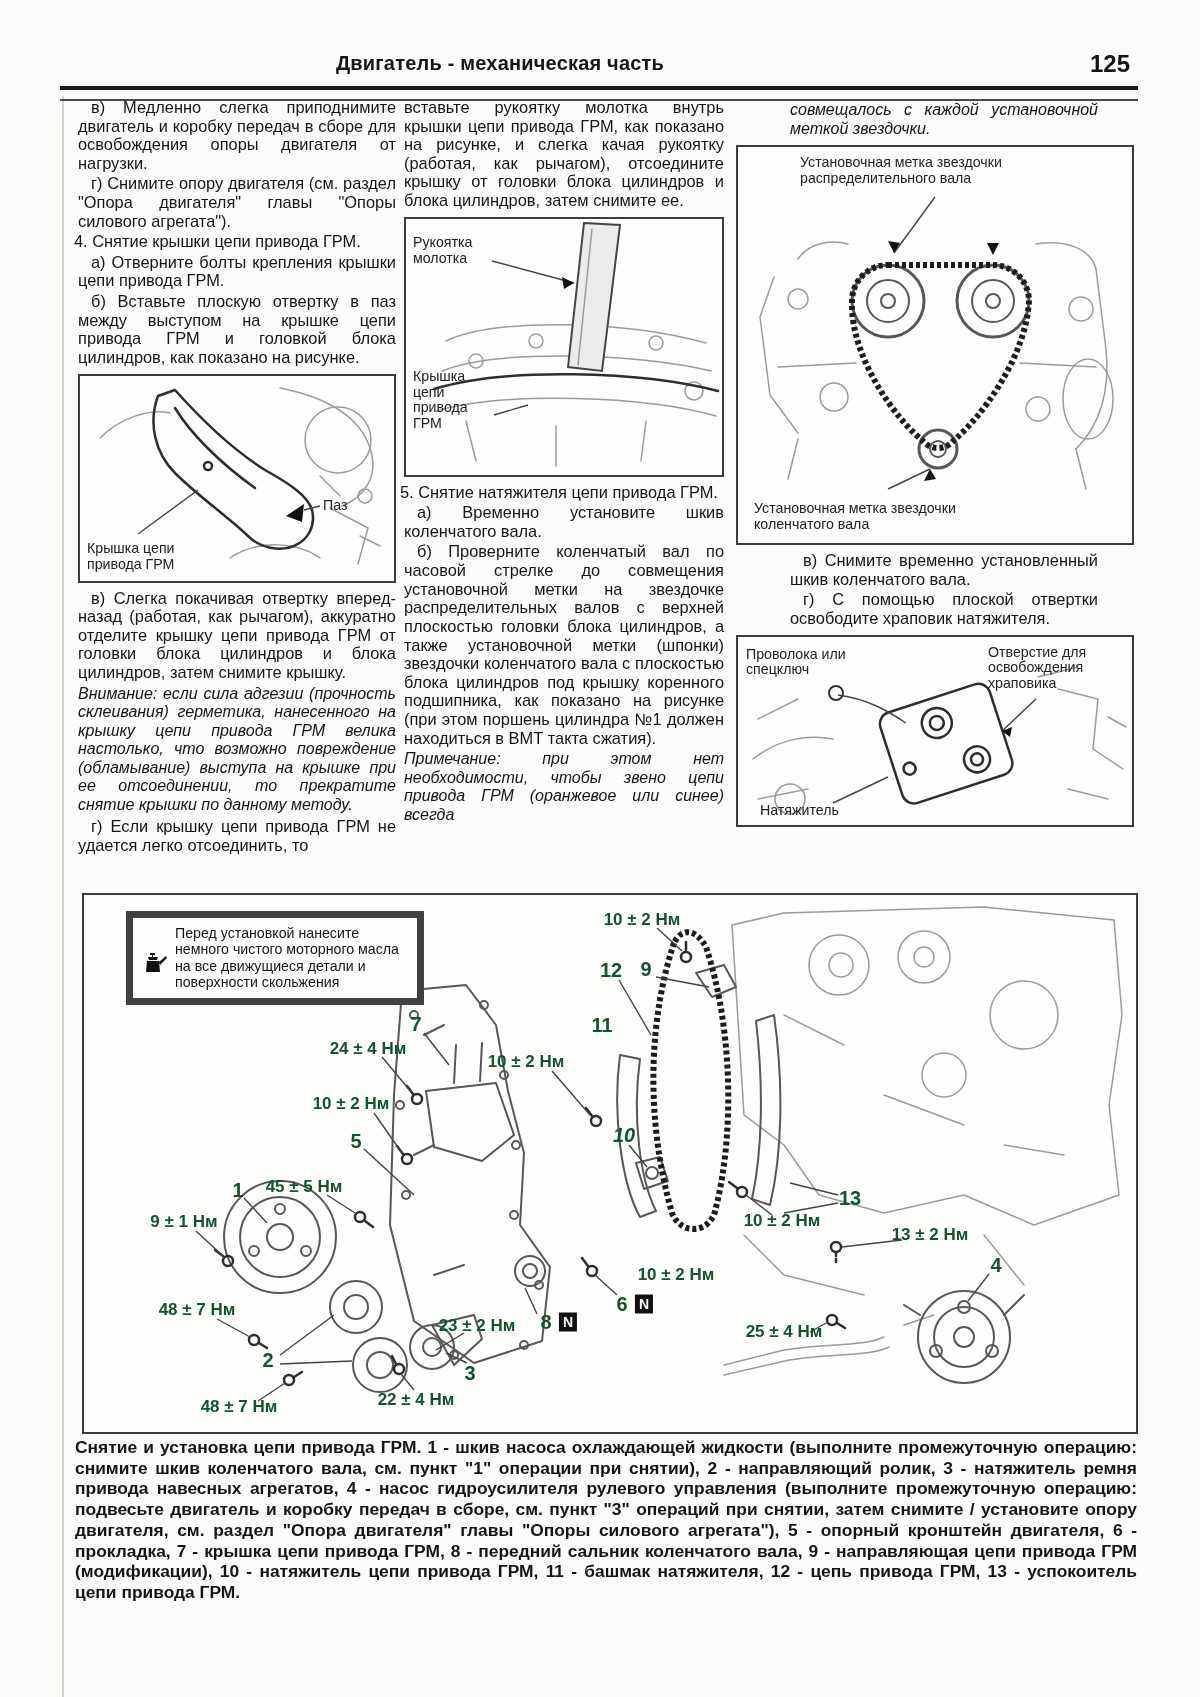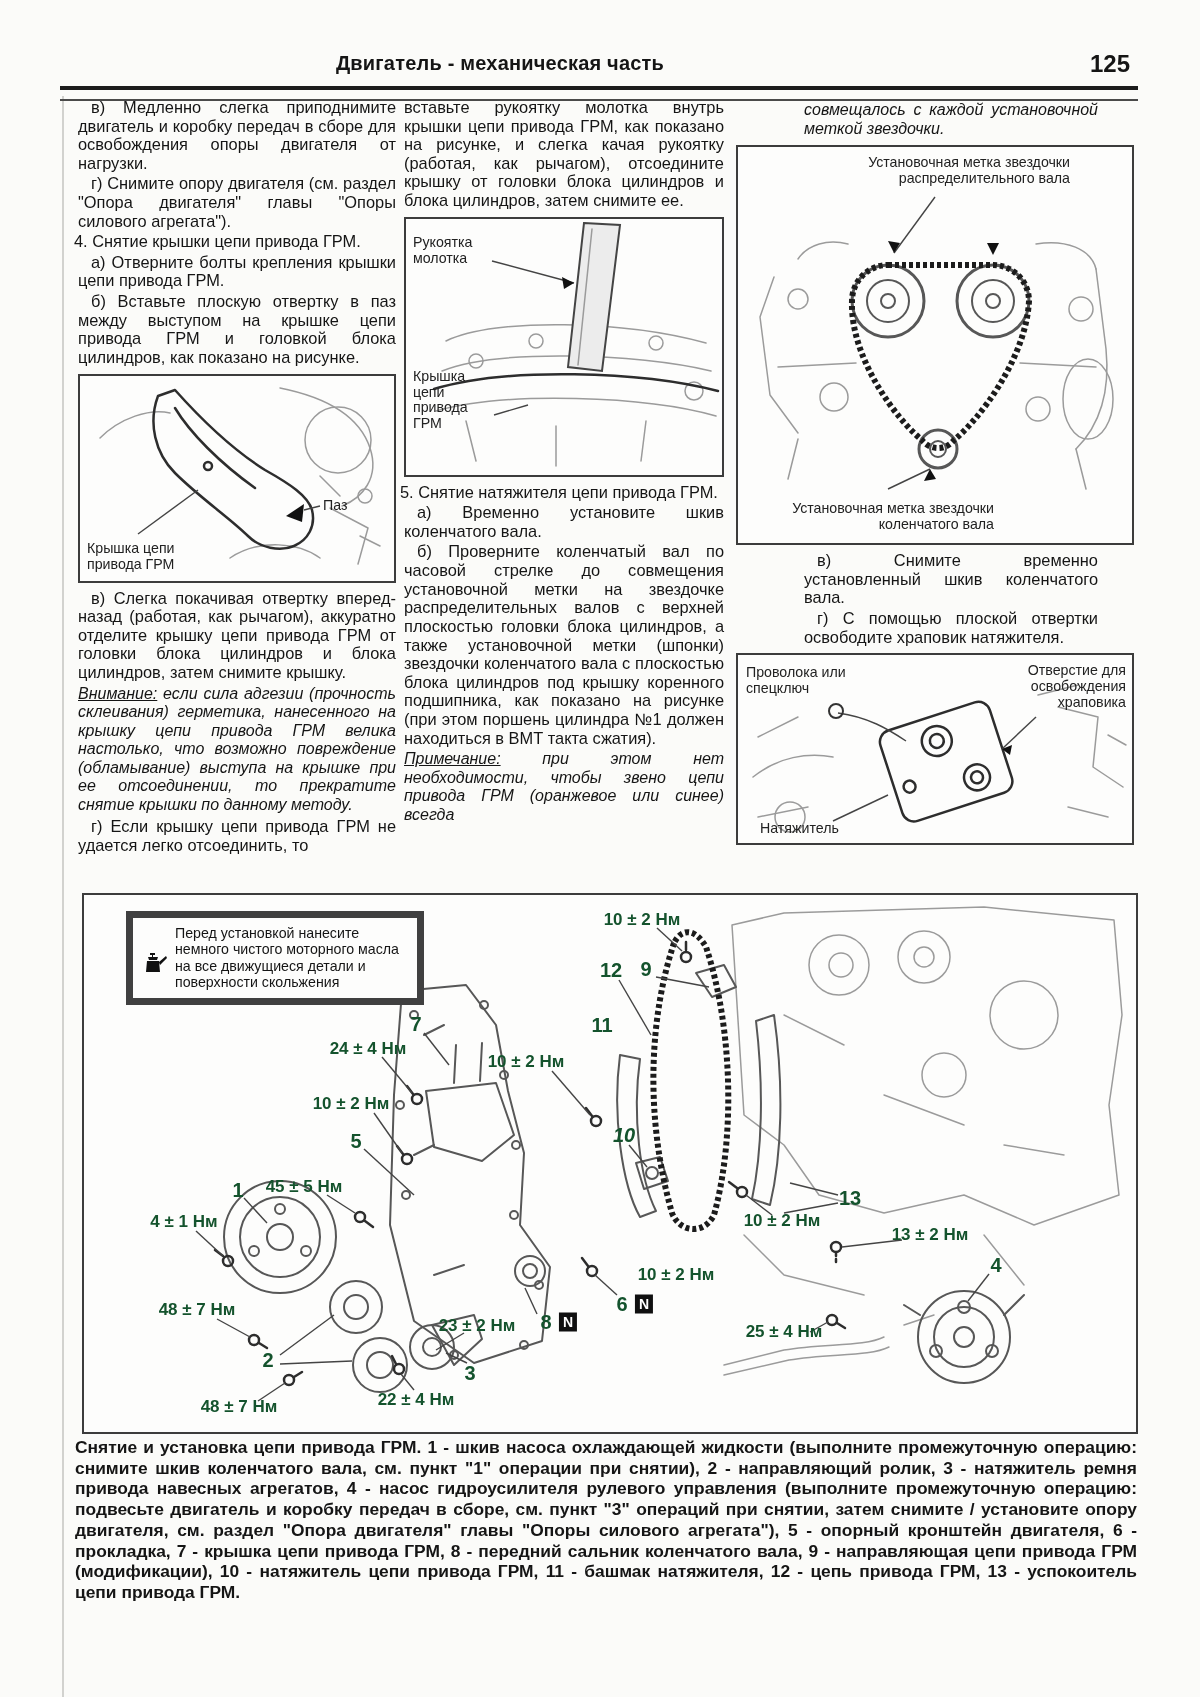--- a/index.html
+++ b/index.html
@@ -18,27 +18,27 @@
     border-top:4px solid #1c1c1c;border-bottom:2px solid #4a4a4a;}
   
   .col{position:absolute;top:98px;}
   #col1{left:78px;width:318px;}
   #col2{left:404px;width:320px;}
   #col3{left:736px;width:398px;}
   .p{font-size:16.4px;line-height:1.135;text-align:justify;margin:0 0 2px 0;text-indent:13px;}
   .p.cont{text-indent:0;}
   .p.numitem{text-indent:0;margin-left:-4px;}
   .warn{font-size:16px;line-height:1.16;text-align:justify;margin:3px 0;font-style:italic;}
-  .warn .lbl{text-decoration:underline;}
-  #col3 .p, #col3 .warn{margin-left:68px;margin-right:36px;}
+  .warn .lbl{}
+  #col3 .p, #col3 .warn{margin-left:54px;margin-right:36px;}
   
   .figbox{position:relative;border:2px solid #3c3c3c;background:#fdfdfc;margin:7px 0 6px 0;}
   .figbox svg{display:block;}
   .figlabel{position:absolute;font-size:14.2px;line-height:1.12;color:#222;}
-  .figlabel.ctr{text-align:right;}
+  .figlabel.ctr{text-align:left;}
   
   #mainfig{position:absolute;left:82px;top:893px;width:1052px;height:537px;
     border:2px solid #3c3c3c;background:#fdfdfc;}
   #mainfig svg{position:absolute;left:0;top:0;}
   .notebox{position:absolute;left:42px;top:16px;width:234px;border:7px solid #404040;
     padding:7px 8px 7px 42px;font-size:14.2px;line-height:1.16;background:#fdfdfc;}
   .oilcan{position:absolute;left:8px;top:34px;}
   .callouts{position:absolute;left:0;top:0;width:100%;height:100%;}
   .callout{position:absolute;transform:translate(-50%,-50%);font-weight:bold;white-space:nowrap;color:#14532d;}
   .callout.torque{font-size:17px;}
@@ -328,21 +328,21 @@
     </span>
     <span>Перед установкой нанесите немного чистого моторного масла на все движущиеся детали и поверхности скольжения</span>
   </div>
 
   <div class="callouts">
       <div class="callout torque" style="left: 558px; top: 25px;">10 ± 2 Нм</div>
       <div class="callout torque" style="left: 284px; top: 154px;">24 ± 4 Нм</div>
       <div class="callout torque" style="left: 442px; top: 167px;">10 ± 2 Нм</div>
       <div class="callout torque" style="left: 267px; top: 209px;">10 ± 2 Нм</div>
       <div class="callout torque" style="left: 220px; top: 292px;">45 ± 5 Нм</div>
-      <div class="callout torque" style="left: 100px; top: 327px;">4 ± 1 Нм</div>
+      <div class="callout torque" style="left: 100px; top: 327px;">9 ± 1 Нм</div>
       <div class="callout torque" style="left: 698px; top: 326px;">10 ± 2 Нм</div>
       <div class="callout torque" style="left: 846px; top: 340px;">13 ± 2 Нм</div>
       <div class="callout torque" style="left: 592px; top: 380px;">10 ± 2 Нм</div>
       <div class="callout torque" style="left: 700px; top: 437px;">25 ± 4 Нм</div>
       <div class="callout torque" style="left: 113px; top: 415px;">48 ± 7 Нм</div>
       <div class="callout torque" style="left: 393px; top: 431px;">23 ± 2 Нм</div>
       <div class="callout torque" style="left: 332px; top: 505px;">22 ± 4 Нм</div>
       <div class="callout torque" style="left: 155px; top: 512px;">48 ± 7 Нм</div>
       <div class="callout num" style="left: 527px; top: 75px;">12</div>
       <div class="callout num" style="left: 562px; top: 74px;">9</div>

